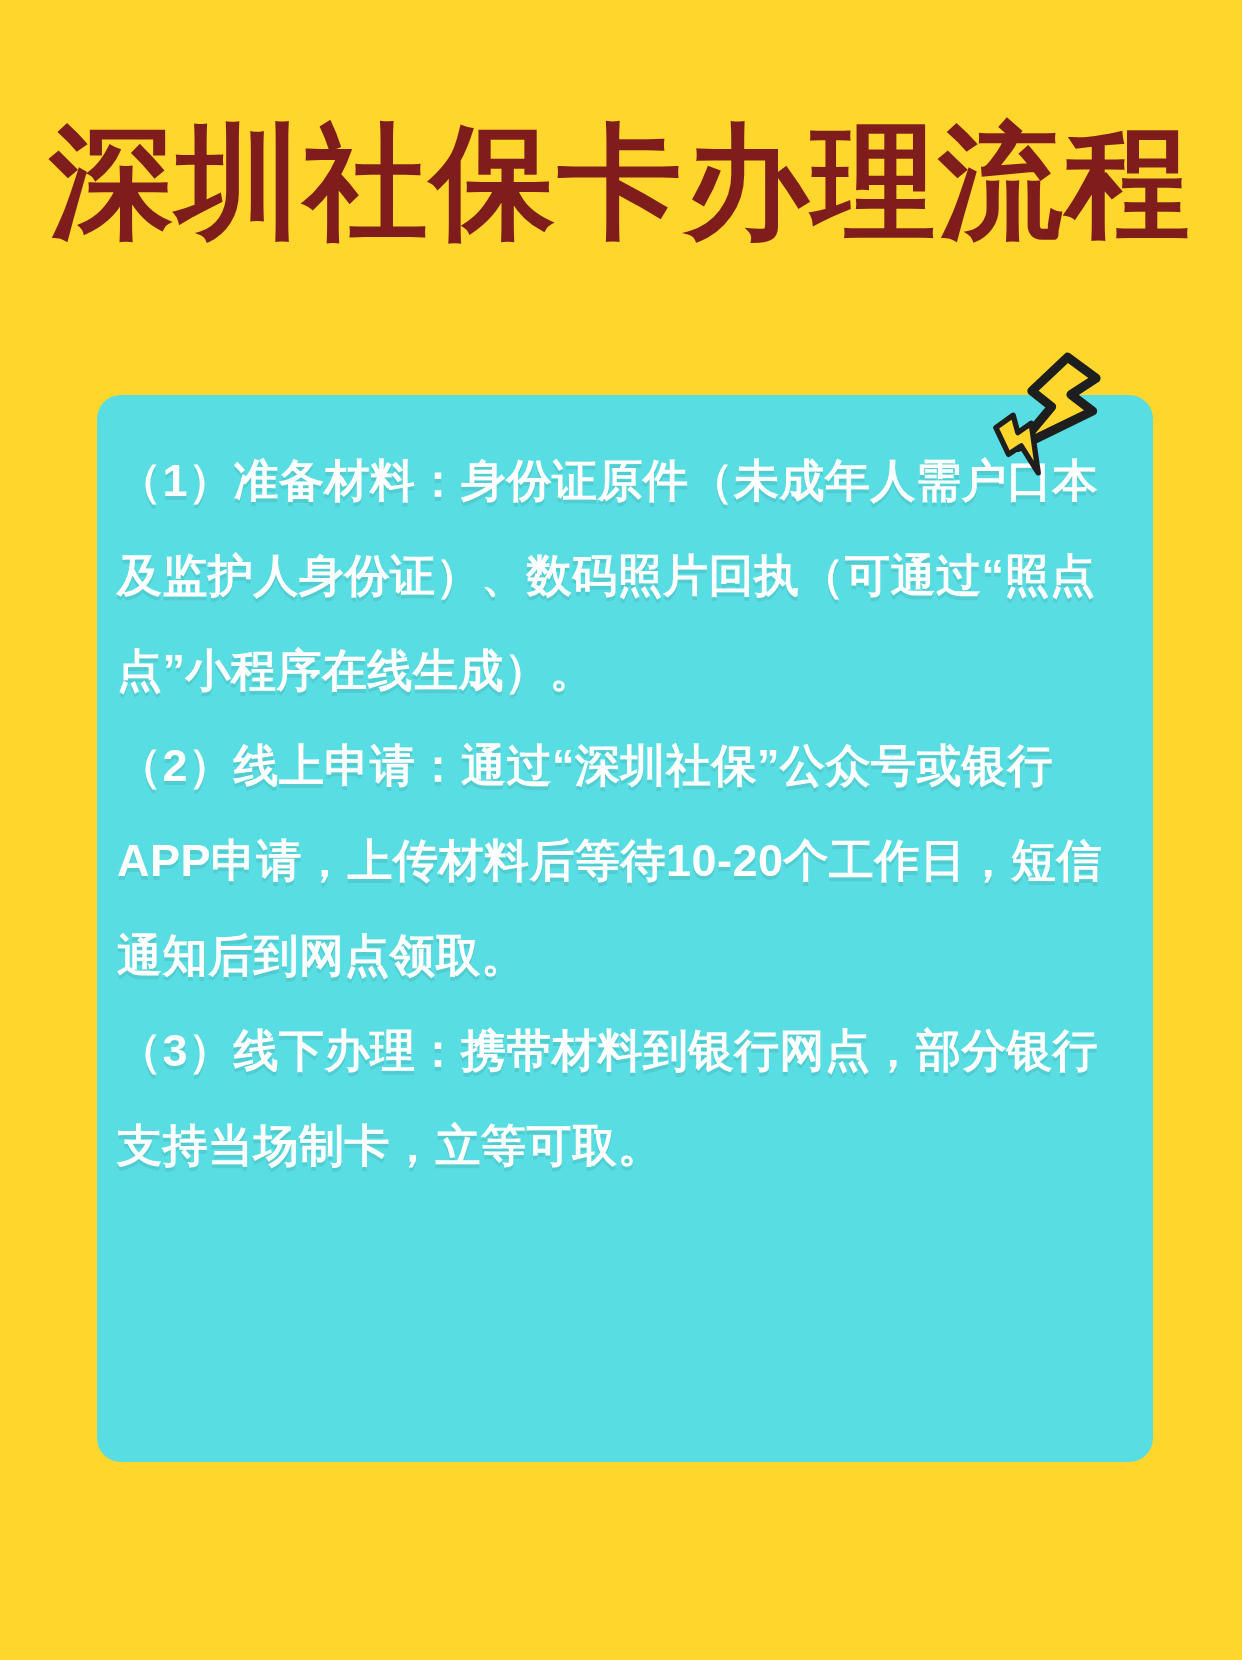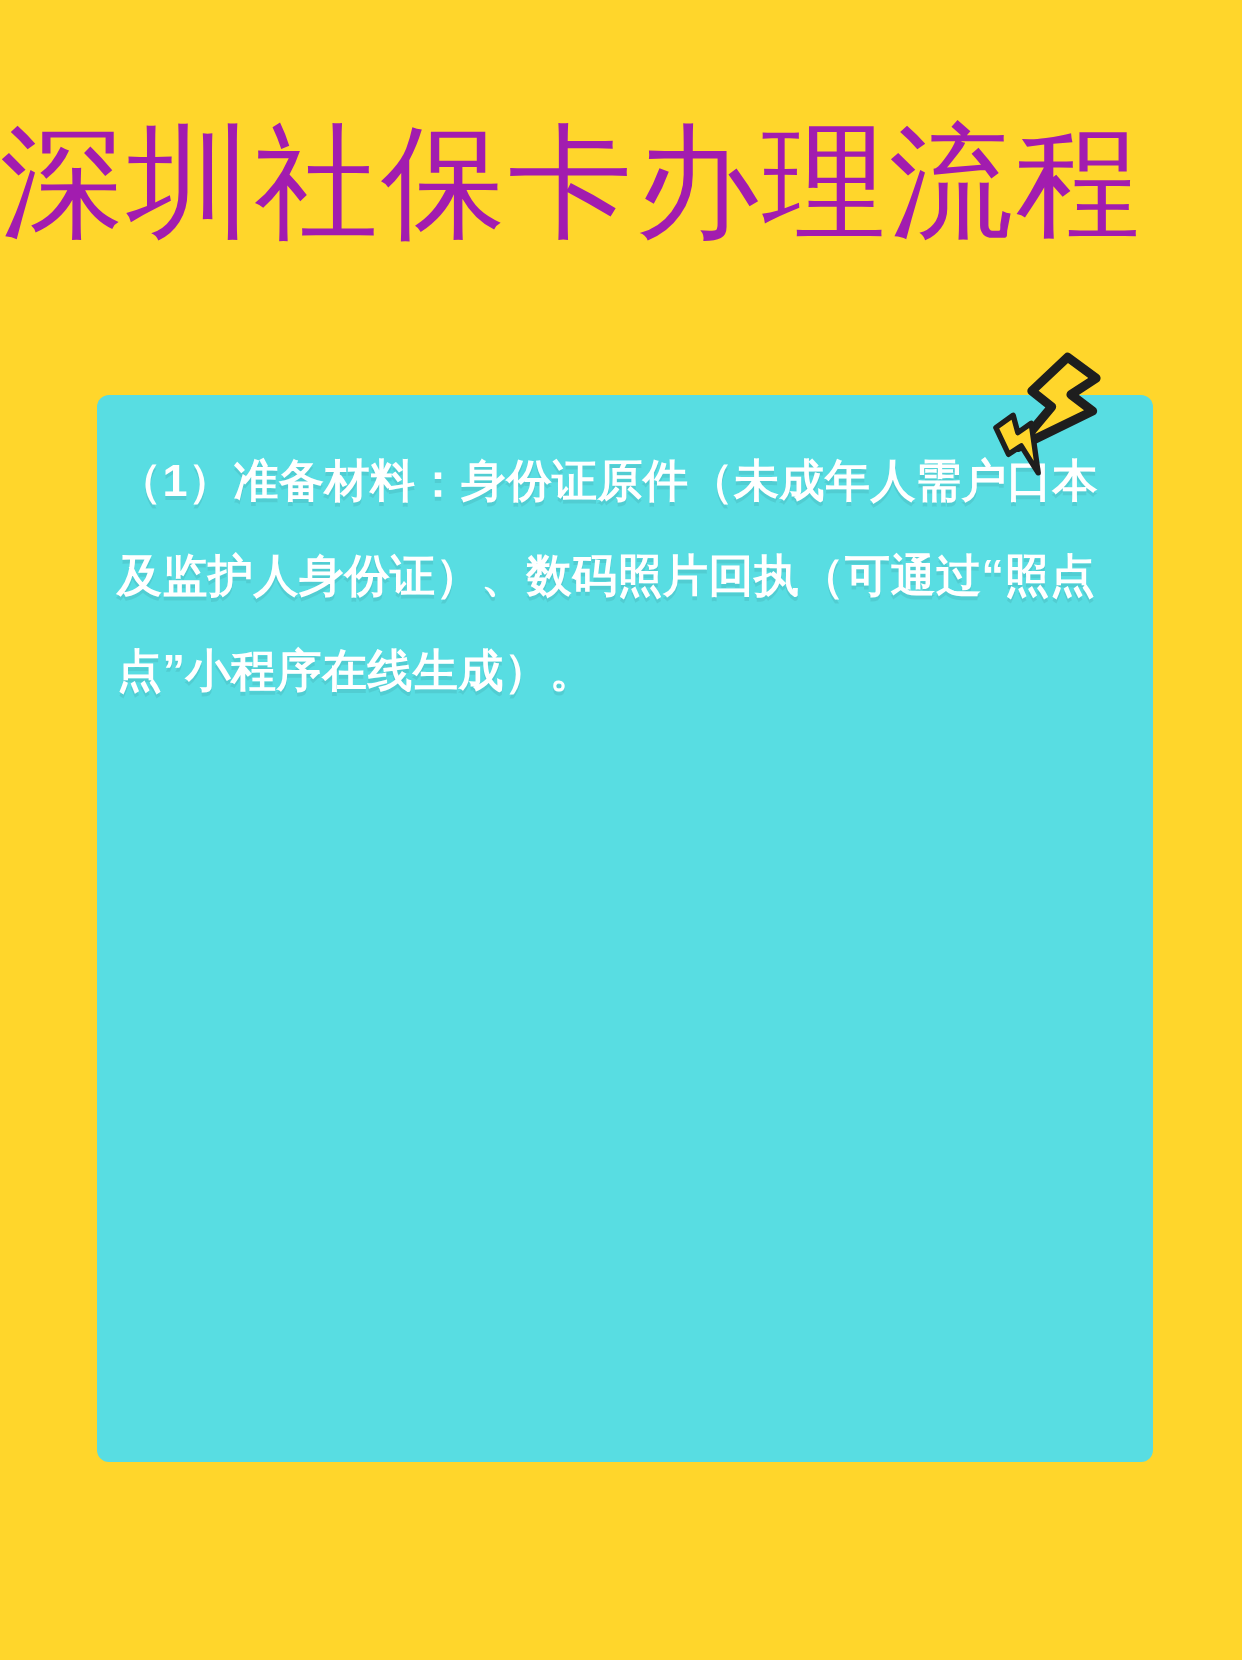--- a/index.html
+++ b/index.html
@@ -15,35 +15,36 @@
   .poster {
     position: absolute;
     inset: 0;
   }
   .title {
     position: absolute;
     top: 108px;
     left: 0;
     width: 100%;
     margin: 0;
+    text-align: center;
     font-size: 124px;
     line-height: 1.2;
-    font-weight: 400;
+    font-weight: 700;
     letter-spacing: 3px;
-    color: #a21caf;
+    color: #7f1d1d;
     white-space: nowrap;
   }
   .panel {
     position: absolute;
     left: 97px;
     top: 395px;
     width: 1056px;
     height: 1067px;
     background: #58DDE2;
-    border-radius: 12px;
+    border-radius: 24px;
     padding: 38px 30px 0 20px;
   }
   .step {
     margin: 0;
     color: #FFFFFF;
     font-size: 45px;
     font-weight: 900;
     line-height: 95px;
     letter-spacing: 0.5px;
     text-shadow: 0 4px 0 rgba(0, 0, 0, 0.07);
@@ -72,17 +73,19 @@
       <svg viewBox="0 0 150 160" xmlns="http://www.w3.org/2000/svg">
         <g fill="#FFD62B" stroke="#1E1E1E" stroke-width="9" stroke-linejoin="round" stroke-linecap="round">
           <path transform="translate(60,2) rotate(20)" d="M24,0 L58,10 L40,34 L66,42 L8,102 L26,52 L2,44 Z"></path>
           <path transform="translate(2,92) rotate(-52) scale(0.60)" d="M24,0 L58,10 L40,34 L66,42 L8,102 L26,52 L2,44 Z"></path>
         </g>
       </svg>
     </span>
 
     <p class="step">（1）准备材料：身份证原件（未成年人需户口本及监护人身份证）、数码照片回执（可通过“照点点”小程序在线生成）。</p>
 
+    <p class="step">（2）线上申请：通过“深圳社保”公众号或银行APP申请，上传材料后等待10-20个工作日，短信通知后到网点领取。</p>
 
+    <p class="step">（3）线下办理：携带材料到银行网点，部分银行支持当场制卡，立等可取。</p>
 
 
   </div>
 </div>
 
 </body></html>

